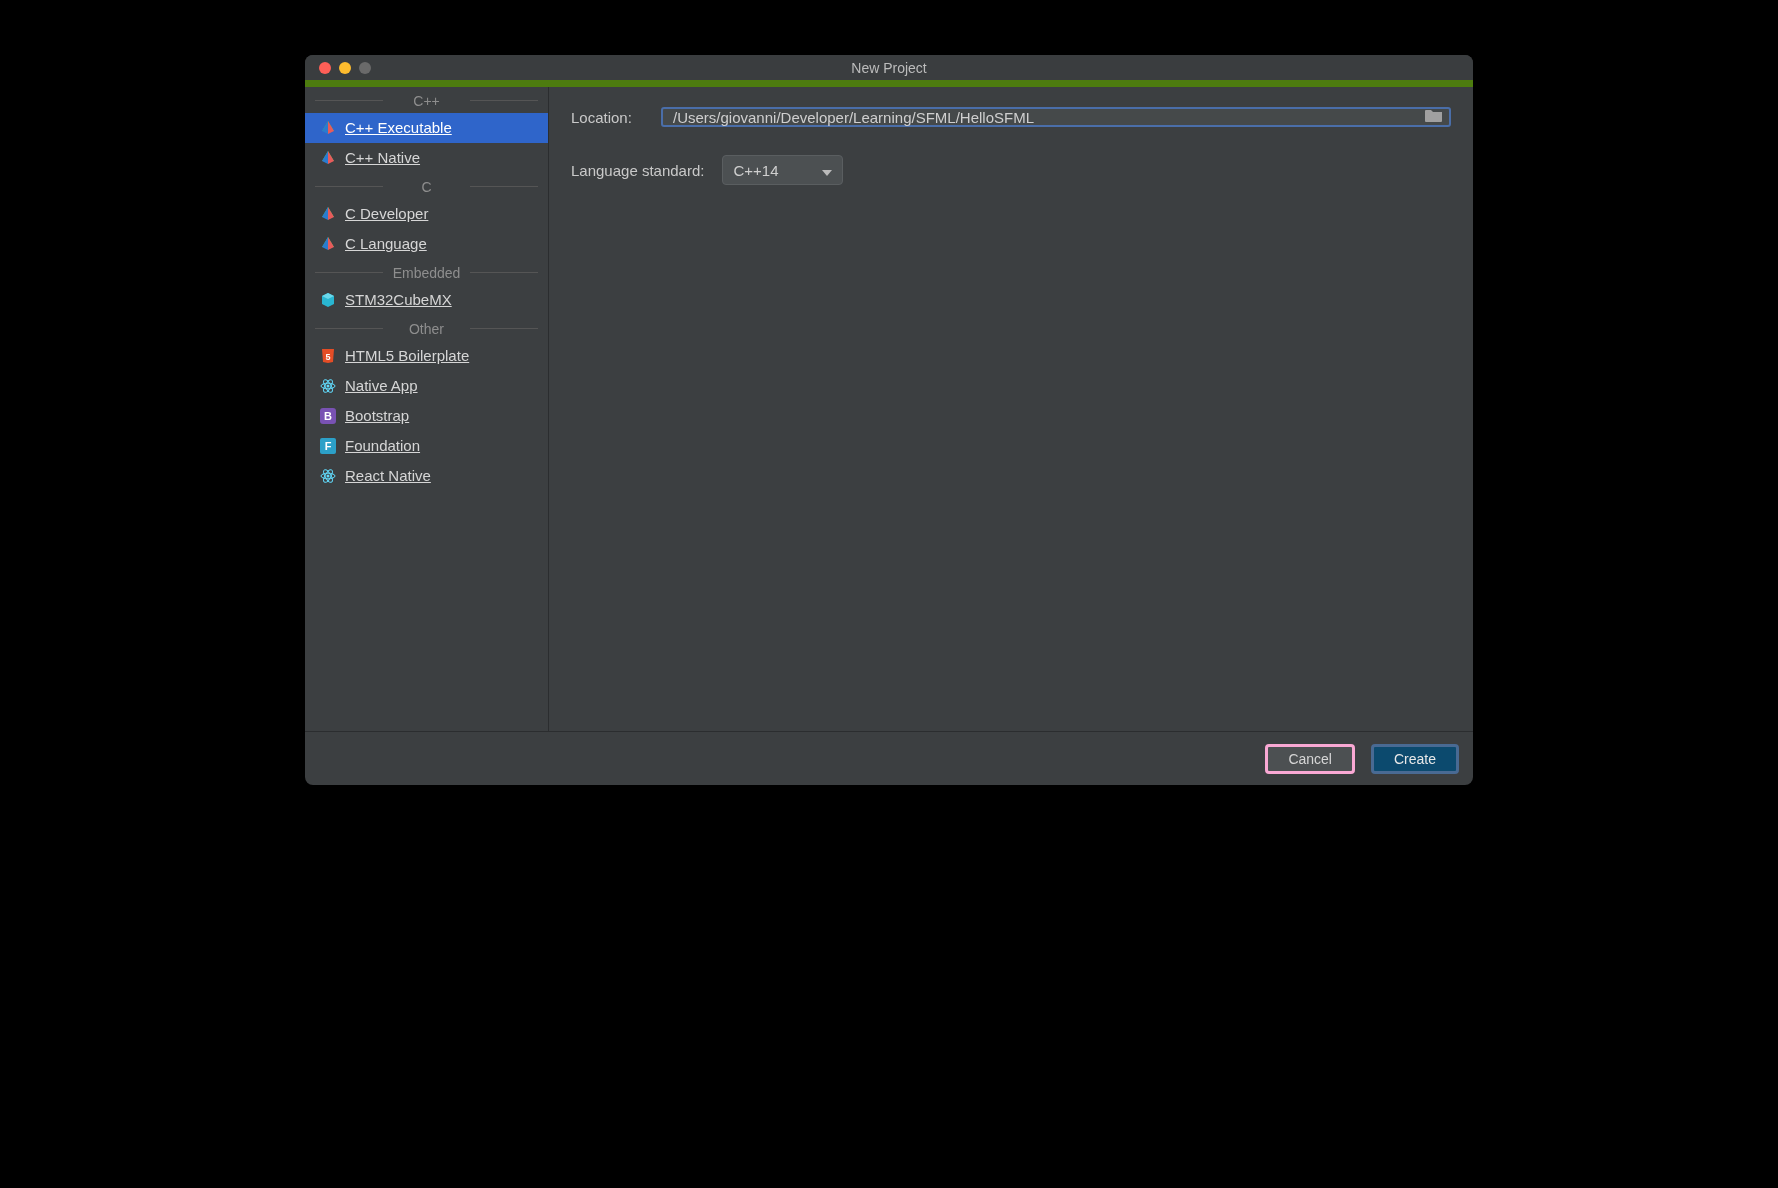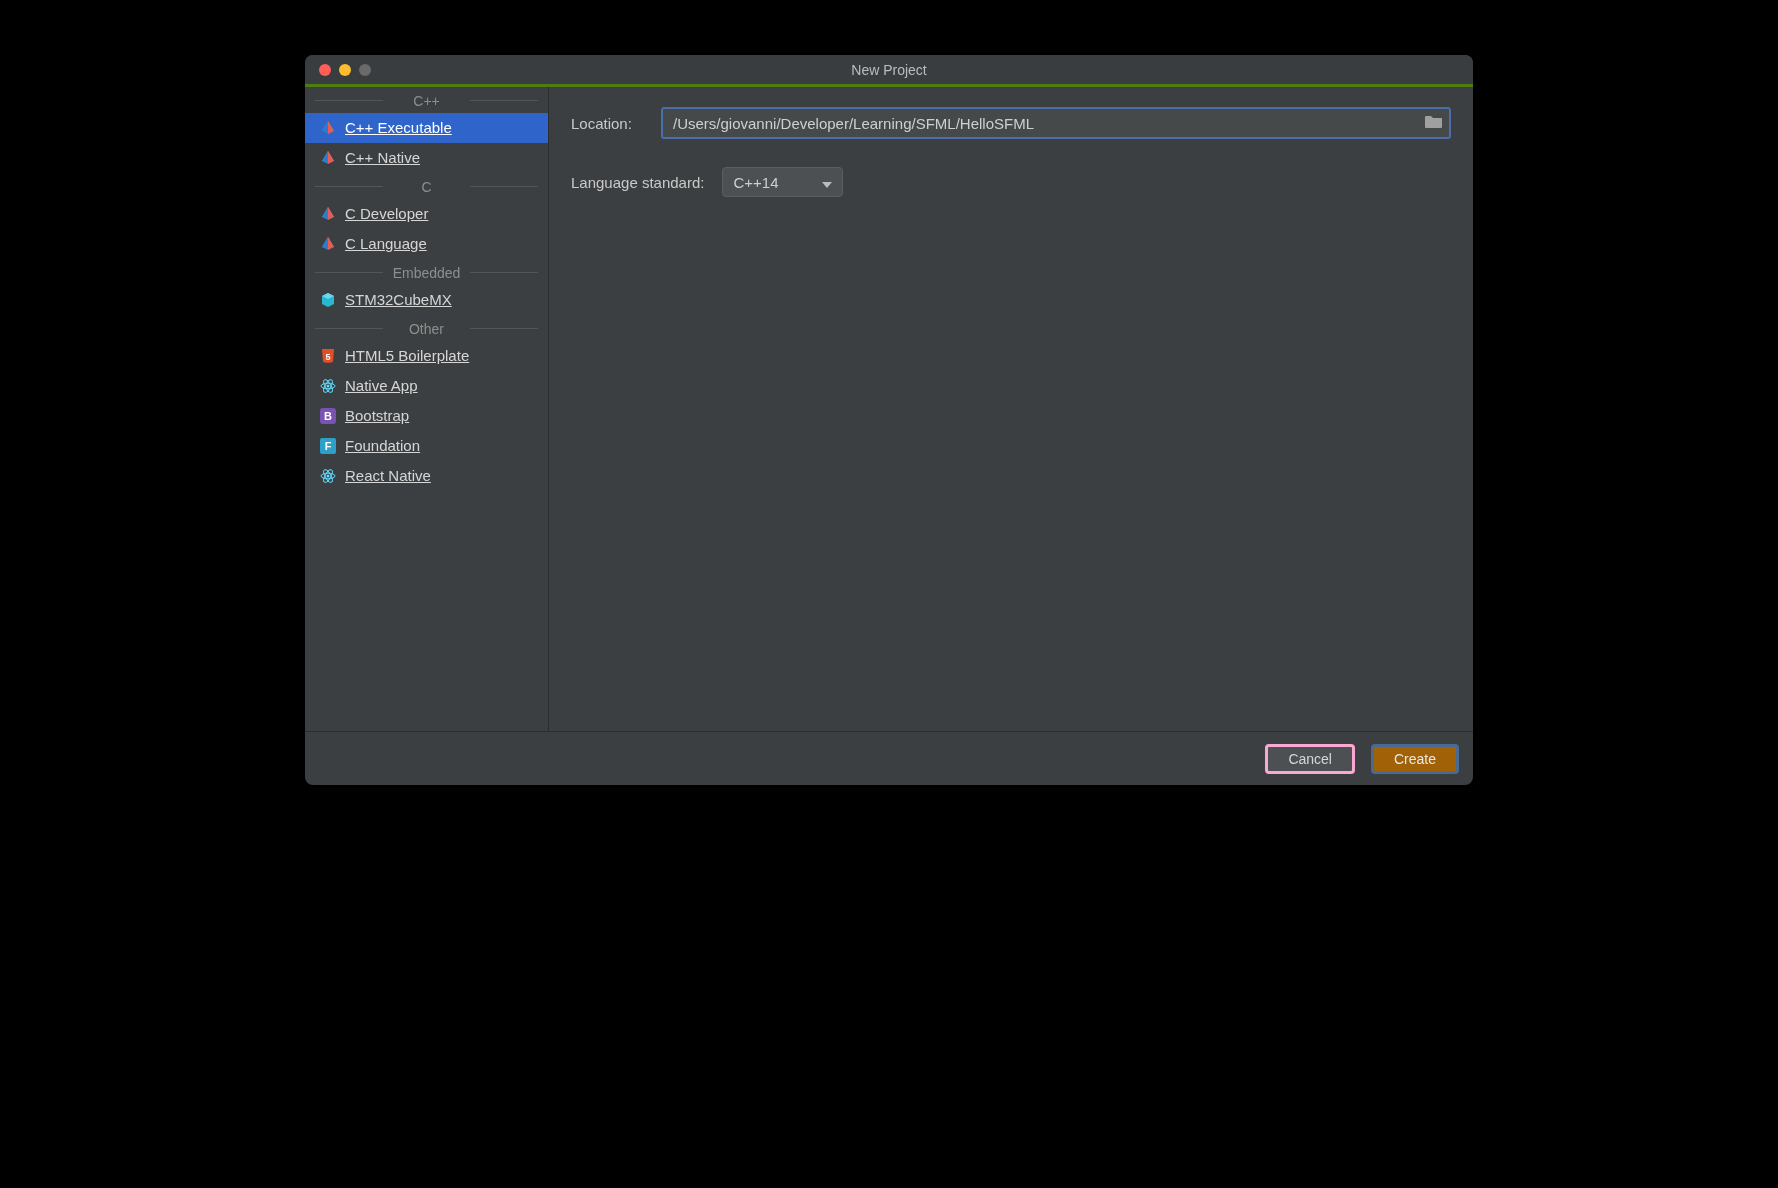--- a/index.html
+++ b/index.html
@@ -19,21 +19,21 @@
   background: #3c3f41;
   border-radius: 8px;
   box-shadow: 0 20px 60px rgba(0,0,0,0.7);
   display: flex;
   flex-direction: column;
   overflow: hidden;
 }
 .titlebar {
   height: 32px;
   background: #3a3d3f;
-  border-bottom: 3px solid #4d7c0f;
+  border-bottom: 7px solid #4d7c0f;
   display: flex;
   align-items: center;
   position: relative;
 }
 .traffic {
   display: flex;
   gap: 8px;
   padding-left: 14px;
 }
 .dot { width: 12px; height: 12px; border-radius: 50%; }
@@ -94,21 +94,21 @@
   flex-direction: column;
   gap: 28px;
 }
 .row { display: flex; align-items: center; gap: 18px; }
 .label { color: #c9c9c9; font-size: 15px; white-space: nowrap; }
 .label1 { width: 72px; }
 .textfield {
   flex: 1;
   display: flex;
   align-items: center;
-  height: 32px;
+  height: 20px;
   background: #45494a;
   border: 2px solid #4a6ea9;
   border-radius: 3px;
   padding: 0 6px 0 10px;
 }
 .textfield input {
   flex: 1;
   background: transparent;
   border: none;
   outline: none;
@@ -144,21 +144,21 @@
   height: 30px;
   padding: 0 20px;
   border-radius: 4px;
   font-size: 14px;
   display: flex;
   align-items: center;
   cursor: pointer;
   border: 3px solid #f9a8d4;
 }
 .btn.cancel { background: #4c5052; color: #d6d6d6; }
-.btn.create { background: #a16207; border-color: #496a93; color: #e8e8e8; }
+.btn.create { background: #0c4a6e; border-color: #496a93; color: #e8e8e8; }
 </style>
 </head>
 <body>
 
 <div class="dialog">
   <div class="titlebar">
     <div class="traffic">
       <div class="dot red"></div>
       <div class="dot yellow"></div>
       <div class="dot gray"></div>

